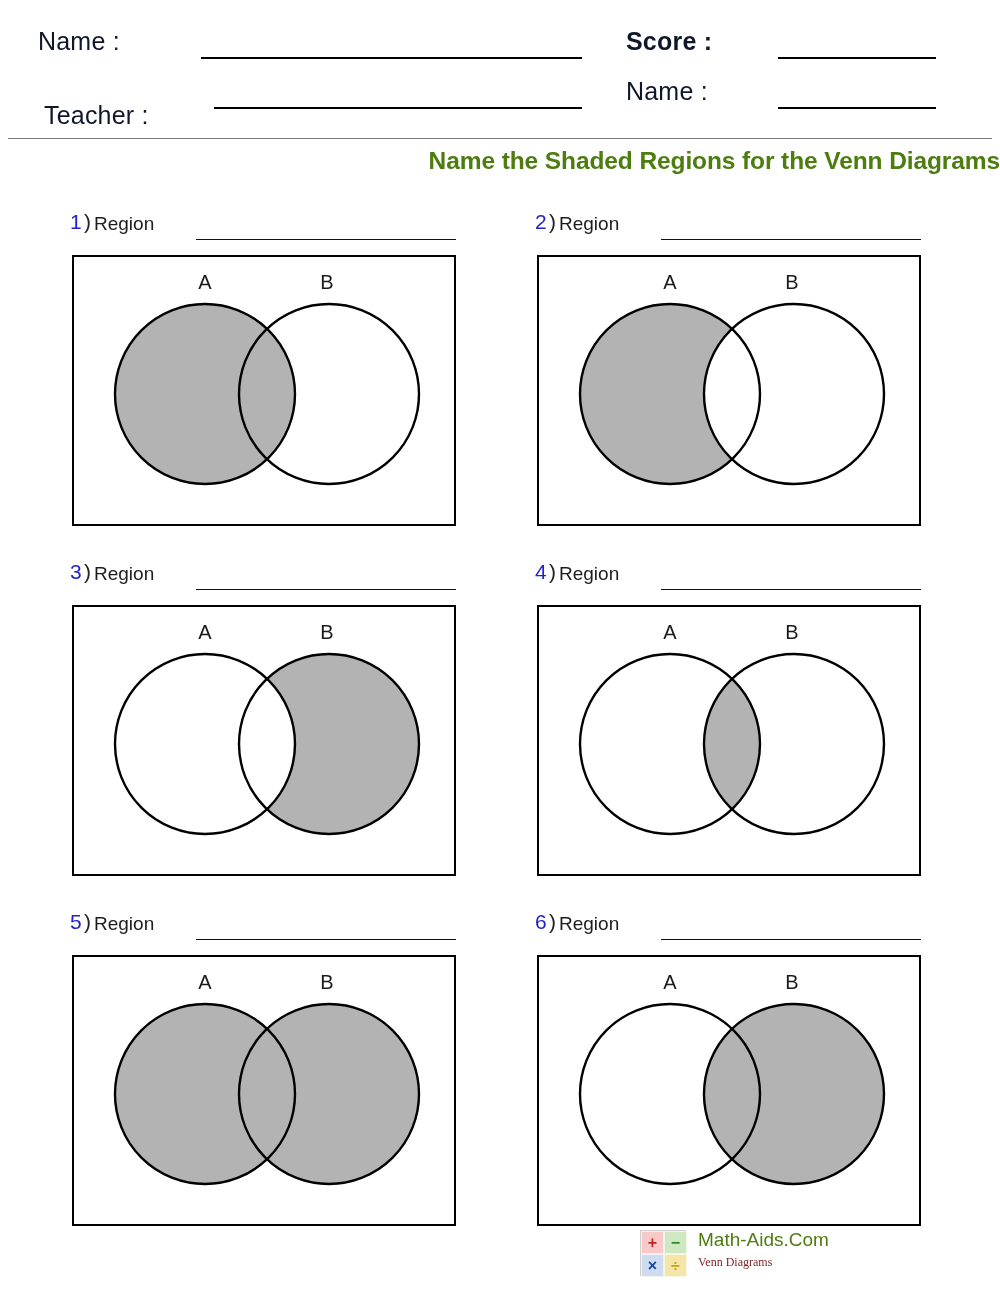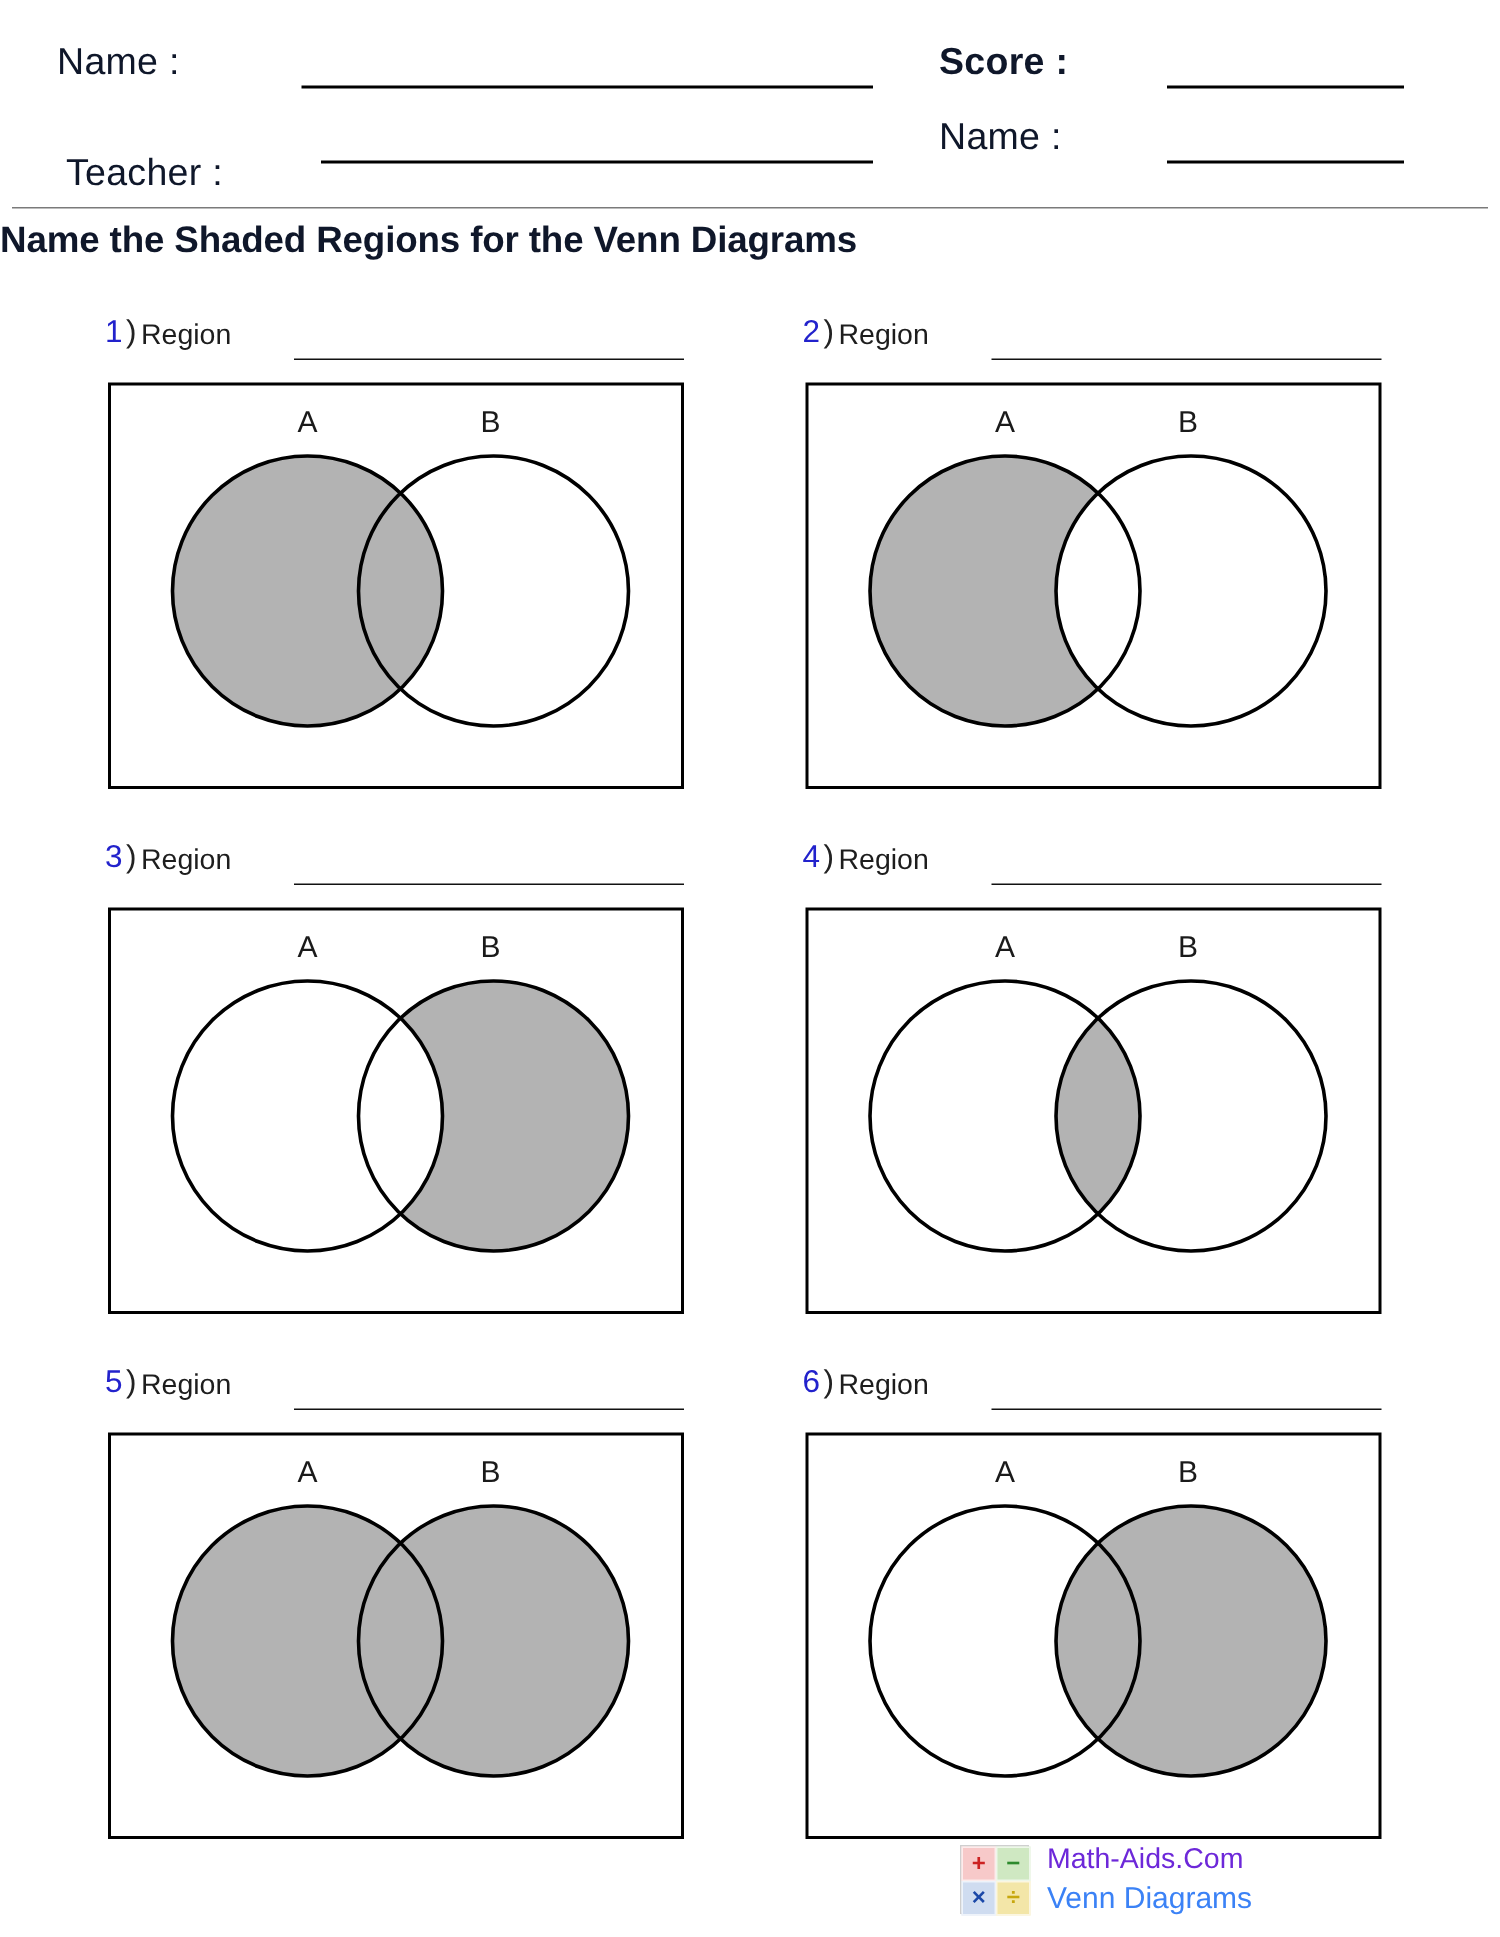--- a/index.html
+++ b/index.html
@@ -51,24 +51,24 @@
     left: 8px; top: 138px;
     width: 984px; height: 0;
     border-bottom: 1.6px solid #7a7a7a;
   }
 
   
   #worksheet-title {
     position: absolute;
     left: 0; top: 147px;
     width: 1000px;
-    text-align: left;
+    text-align: right;
     font-size: 24.5px;
     font-weight: bold;
-    color: #0f172a;
+    color: #4d7c0f;
     letter-spacing: -0.1px;
     font-family: "Liberation Sans", sans-serif;
   }
 
   
   .problem {
     position: absolute;
     width: 420px;
   }
   .prob-col-left  { left: 60px; }
@@ -163,30 +163,30 @@
   }
   #logo-plus   { background: #f7c9c9; color: #cc2222; }
   #logo-minus  { background: #cfe8c2; color: #2d8a2d; }
   #logo-times  { background: #cfdcf0; color: #1b48a8; }
   #logo-divide { background: #f3e6a8; color: #c7a70e; }
 
   #logo-title {
     position: absolute;
     left: 58px; top: 0px;
     font-size: 19px;
-    color: #6d28d9;
+    color: #4d7c0f;
     font-family: "Liberation Sans", sans-serif;
     white-space: nowrap;
   }
   #logo-subtitle {
     position: absolute;
     left: 58px; top: 26px;
-    font-size: 20px;
-    color: #3b82f6;
-    font-family: Liberation Sans, sans-serif;
+    font-size: 12px;
+    color: #7f1d1d;
+    font-family: Liberation Serif, serif;
     white-space: nowrap;
   }
 </style>
 </head>
 <body>
 
 <div id="header">
   <div class="hdr-label" id="lbl-name">Name :</div>
   <div class="hdr-rule" id="rule-name"></div>
 

